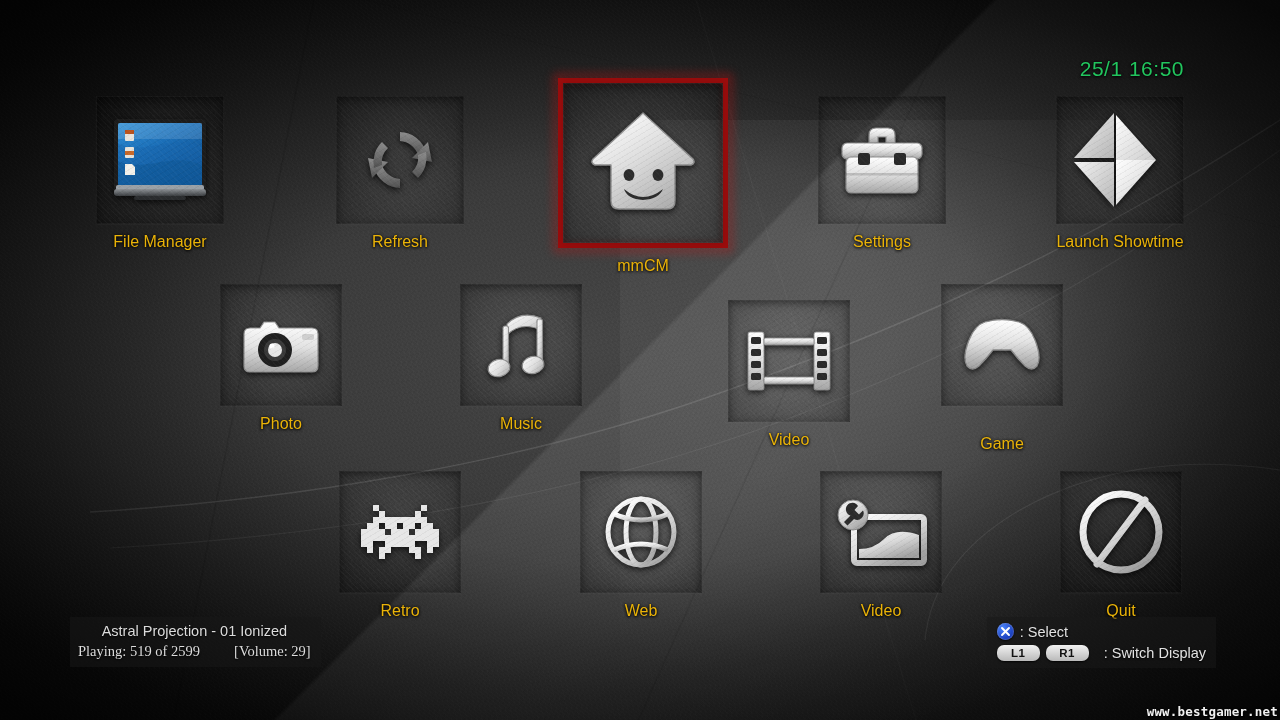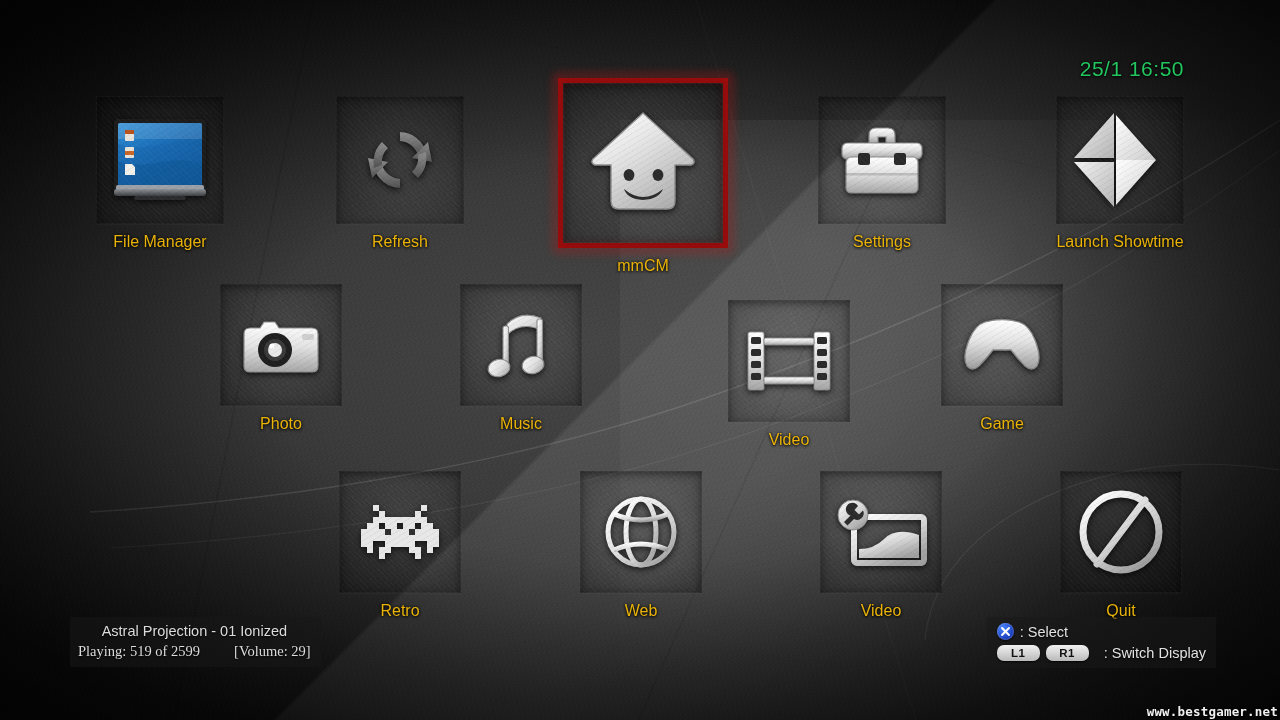--- a/index.html
+++ b/index.html
@@ -377,21 +377,21 @@
           <rect x="71" y="7" width="10" height="7" rx="1.5"></rect>
           <rect x="71" y="19" width="10" height="7" rx="1.5"></rect>
           <rect x="71" y="31" width="10" height="7" rx="1.5"></rect>
           <rect x="71" y="43" width="10" height="7" rx="1.5"></rect>
         </g>
       </svg>
     </div>
     <div class="tile-label">Video</div>
   </div>
 
-  <div class="tile" style="left:941px; top:284px; width:122px;">
+  <div class="tile" style="left:941px; top:284px; width:122px;gap:20px;">
     <div class="tile-box" style="width:122px; height:122px;">
       <svg class="ico" width="86" height="54" viewBox="0 0 86 54">
         <defs>
           <linearGradient id="gpG" x1="0" y1="0" x2="0" y2="1">
             <stop offset="0%" stop-color="#ffffff"></stop>
             <stop offset="45%" stop-color="#e3e3e3"></stop>
             <stop offset="100%" stop-color="#9e9e9e"></stop>
           </linearGradient>
         </defs>
         <path d="M26 4 Q43 -1 60 4 Q70 7 76 22 Q83 40 78 48 Q73 54 66 48 Q58 40 52 32 L34 32 Q28 40 20 48 Q13 54 8 48 Q3 40 10 22 Q16 7 26 4 Z" fill="url(#gpG)" stroke="#898989" stroke-width="1.3" stroke-linejoin="round"></path>

